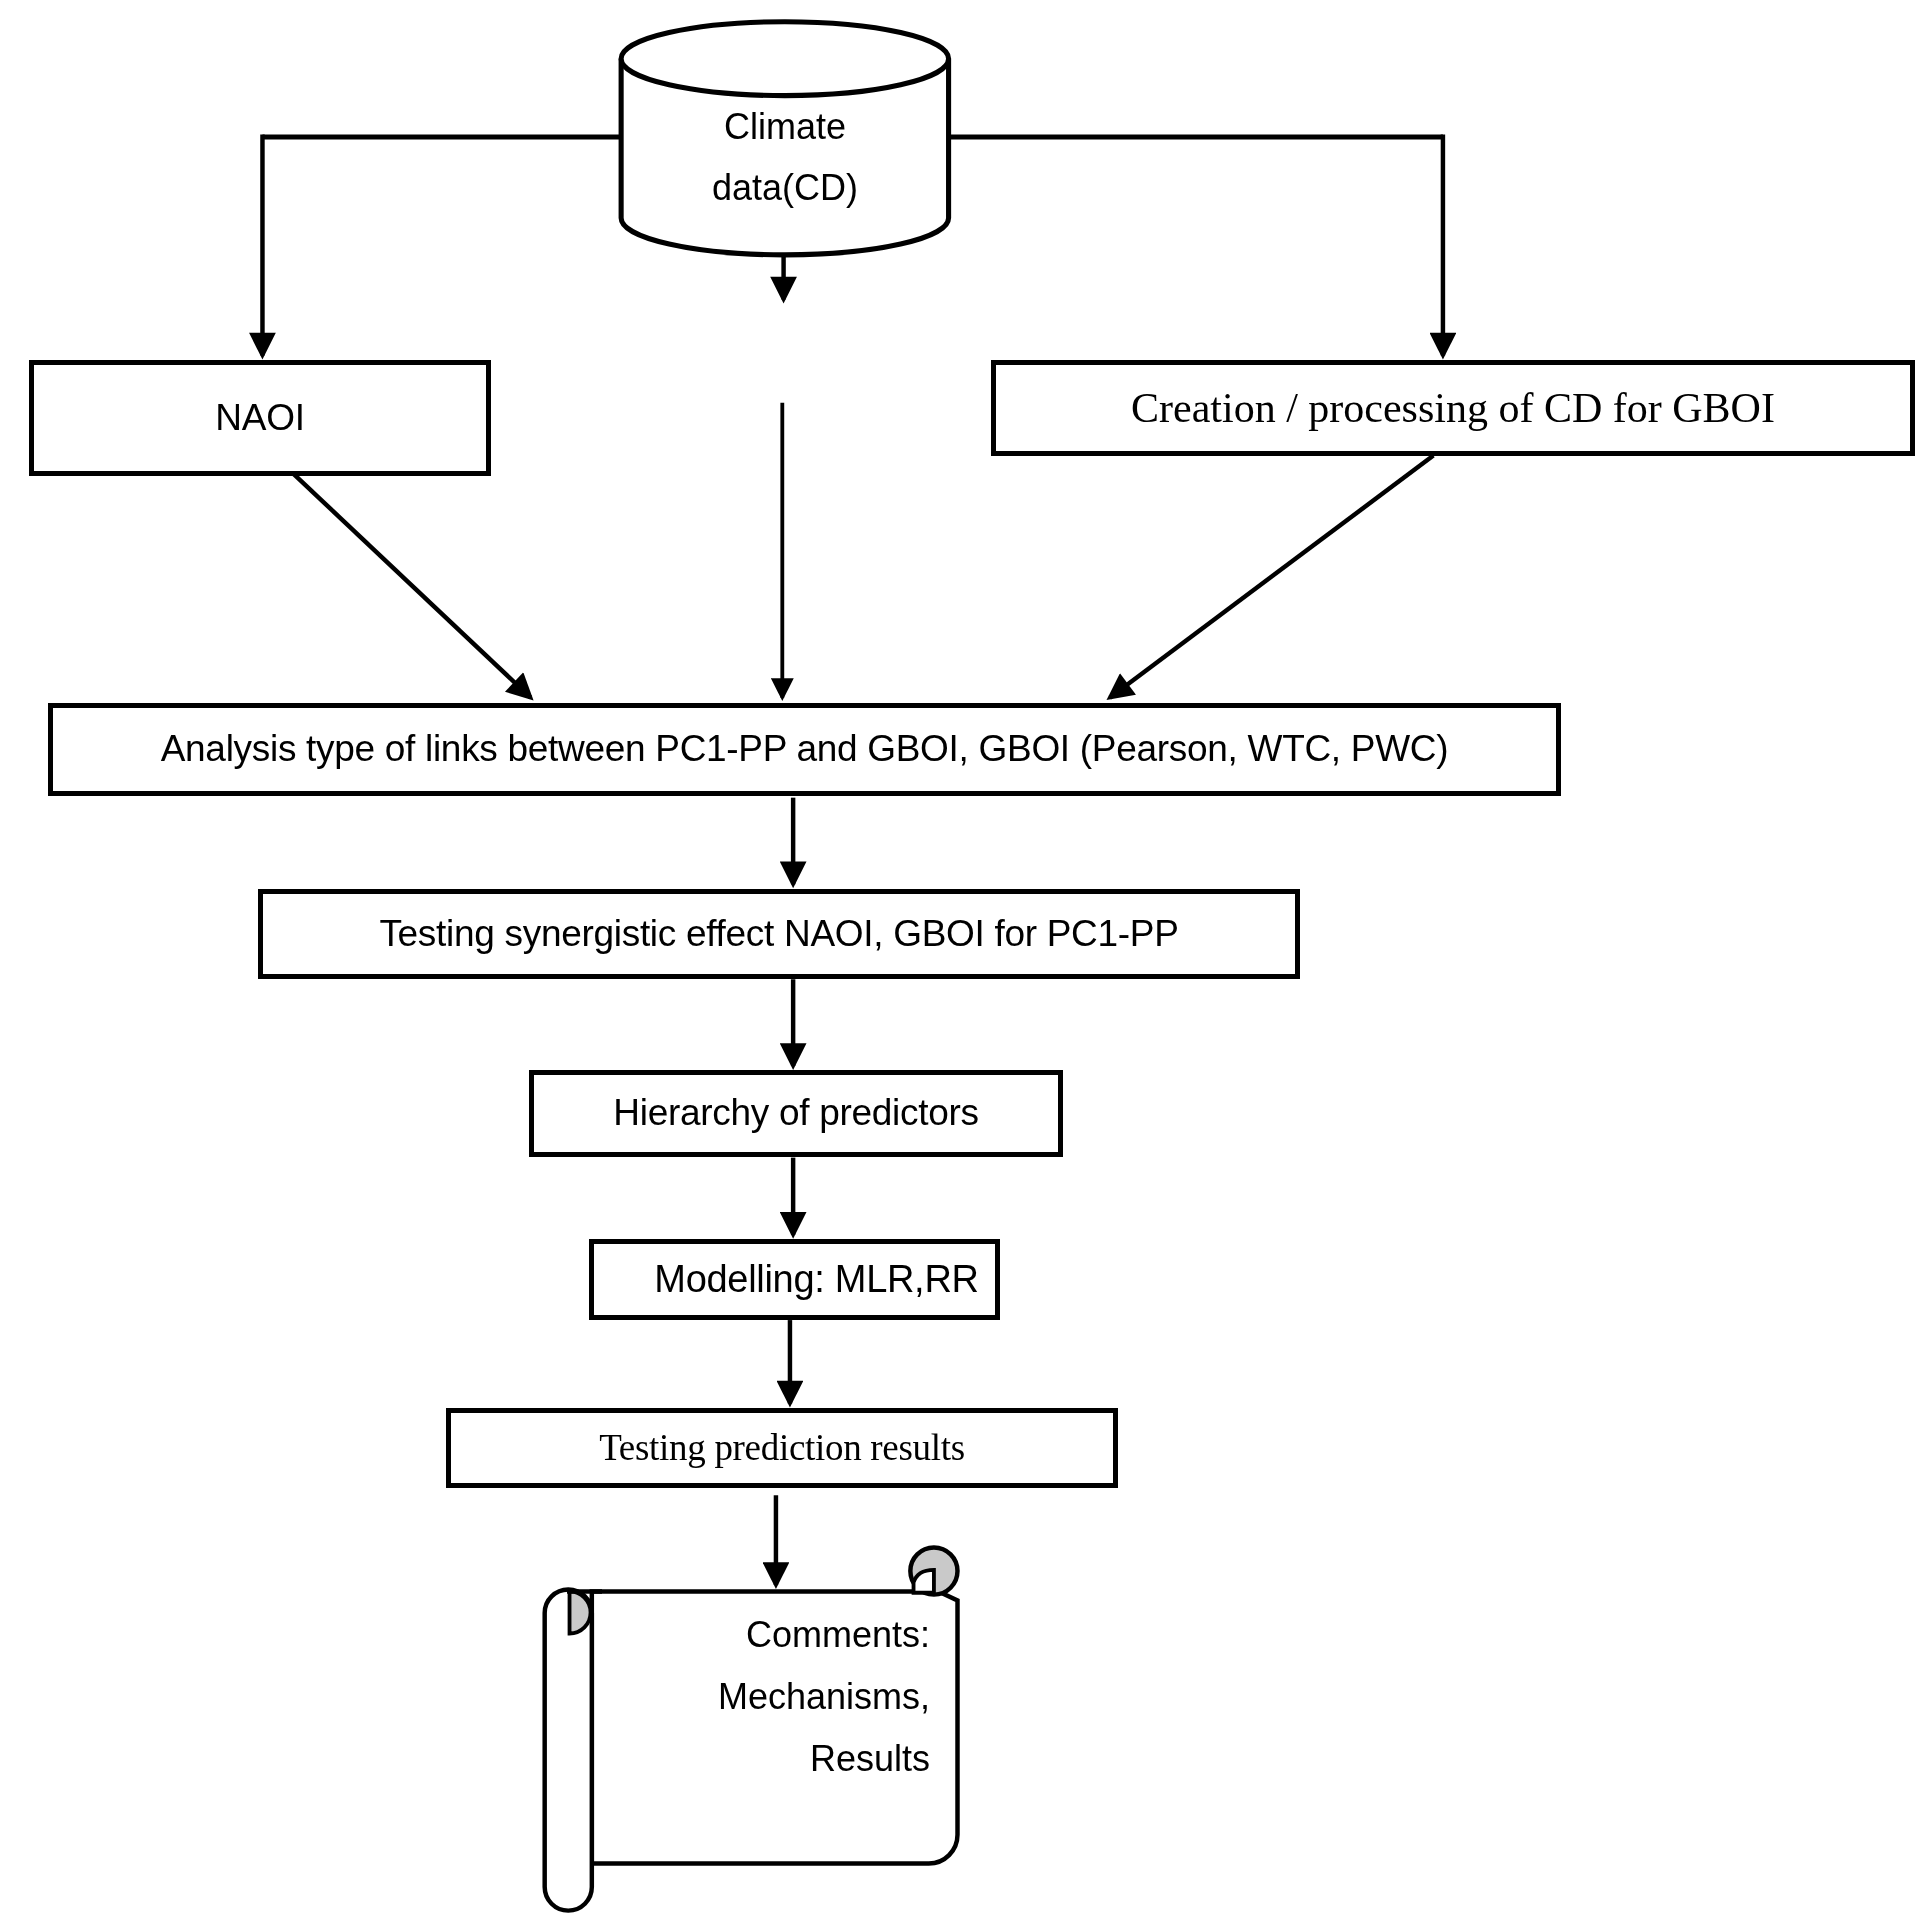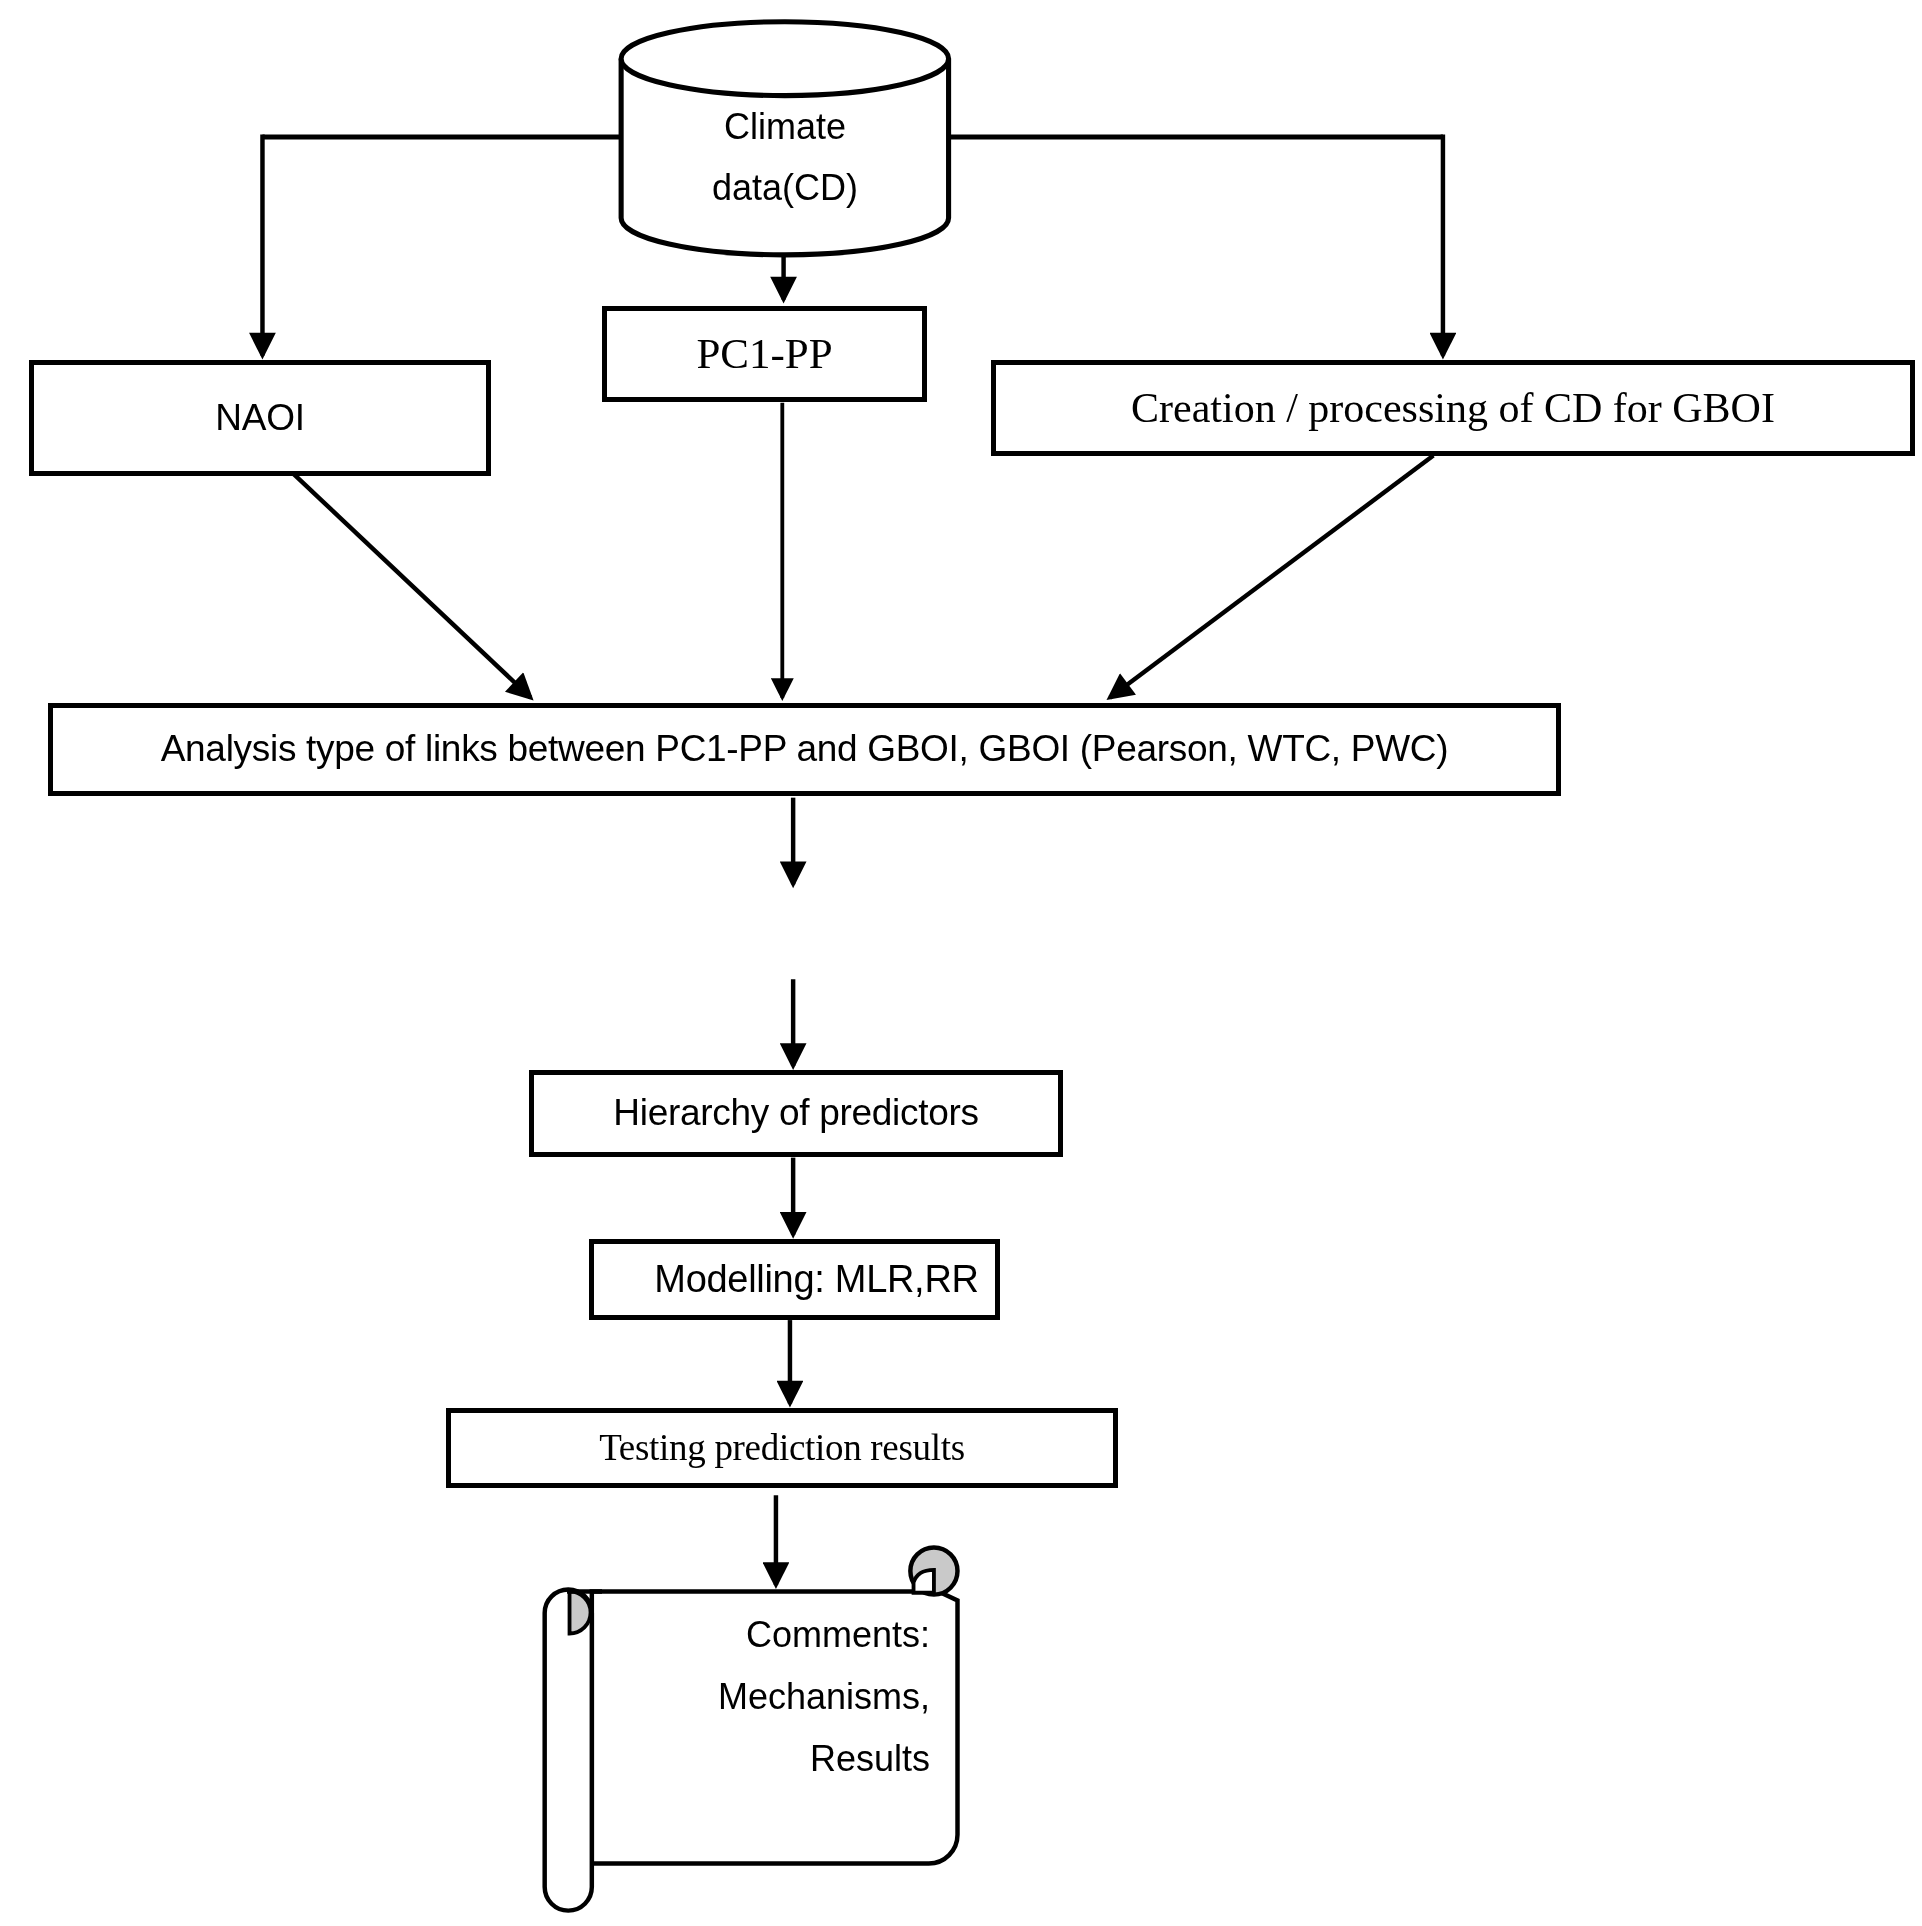--- a/index.html
+++ b/index.html
@@ -90,32 +90,32 @@
 
   <div class="cyl-text">
     <div>Climate</div>
     <div>data(CD)</div>
   </div>
 
   <div class="node naoi">
     <span>NAOI</span>
   </div>
 
-  <div class="node pc1pp serif">
-    <span>PC1-PP</span>
-  </div>
 
   <div class="node gboi serif">
     <span>Creation / processing of CD for GBOI</span>
   </div>
 
   <div class="node analysis">
     <span>Analysis type of links between PC1-PP and GBOI, GBOI (Pearson, WTC, PWC)</span>
   </div>
 
+  <div class="node synergy">
+    <span>Testing synergistic effect NAOI, GBOI for PC1-PP</span>
+  </div>
 
   <div class="node hierarchy">
     <span>Hierarchy of predictors</span>
   </div>
 
   <div class="node modelling">
     <span>Modelling: MLR,RR</span>
   </div>
 
   <div class="node testing">

